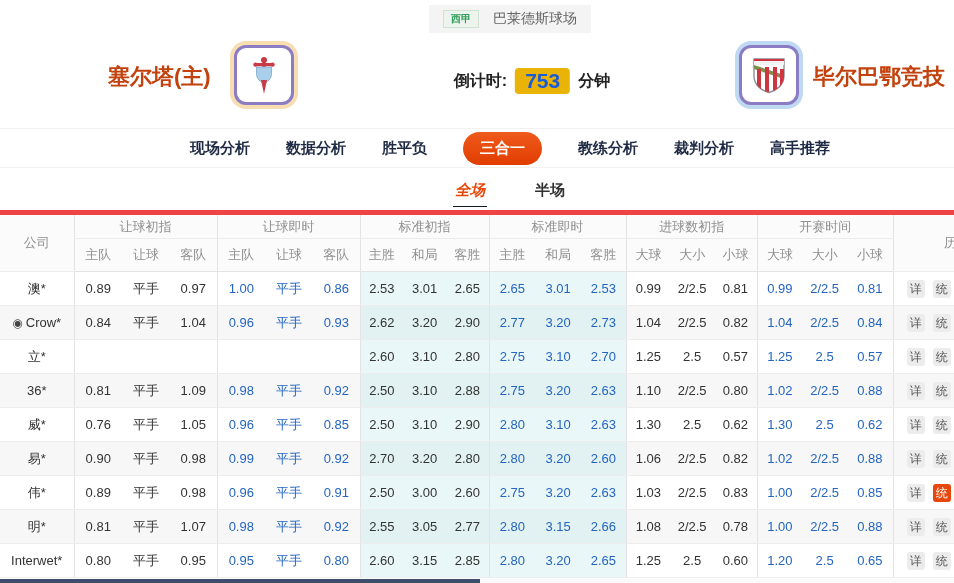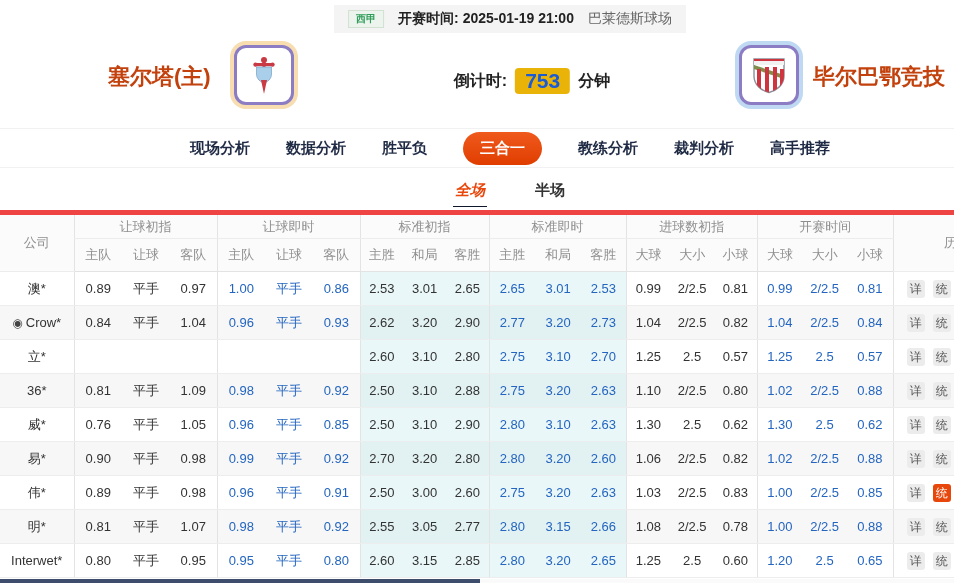--- a/index.html
+++ b/index.html
@@ -73,23 +73,20 @@
   .footer-dark { position:absolute; bottom:0; left:0; width:480px; height:4px; background:#3d4d6b; }
 </style>
 </head>
 <body>
 
 <div class="page">
   <div class="content">
 
     <div class="info-bar">
       <span class="league-badge">西甲</span>
-      <span class="kickoff">
-        <span>开赛时间:</span>&nbsp;<span>2025-01-19 21:00</span>
-      </span>
       <span class="venue">巴莱德斯球场</span>
     </div>
 
     <div class="team-name home-name">塞尔塔(主)</div>
     <div class="logo-box home-logo">
       <svg width="44" height="44" viewBox="0 0 44 44">
         <circle cx="22" cy="7" r="3" fill="#c93a44"></circle>
         <rect x="20.4" y="5" width="3.2" height="13" fill="#c93a44"></rect>
         <rect x="14.5" y="10" width="15" height="3.2" fill="#c93a44"></rect>
         <circle cx="13.5" cy="11.6" r="2.2" fill="#c93a44"></circle>

